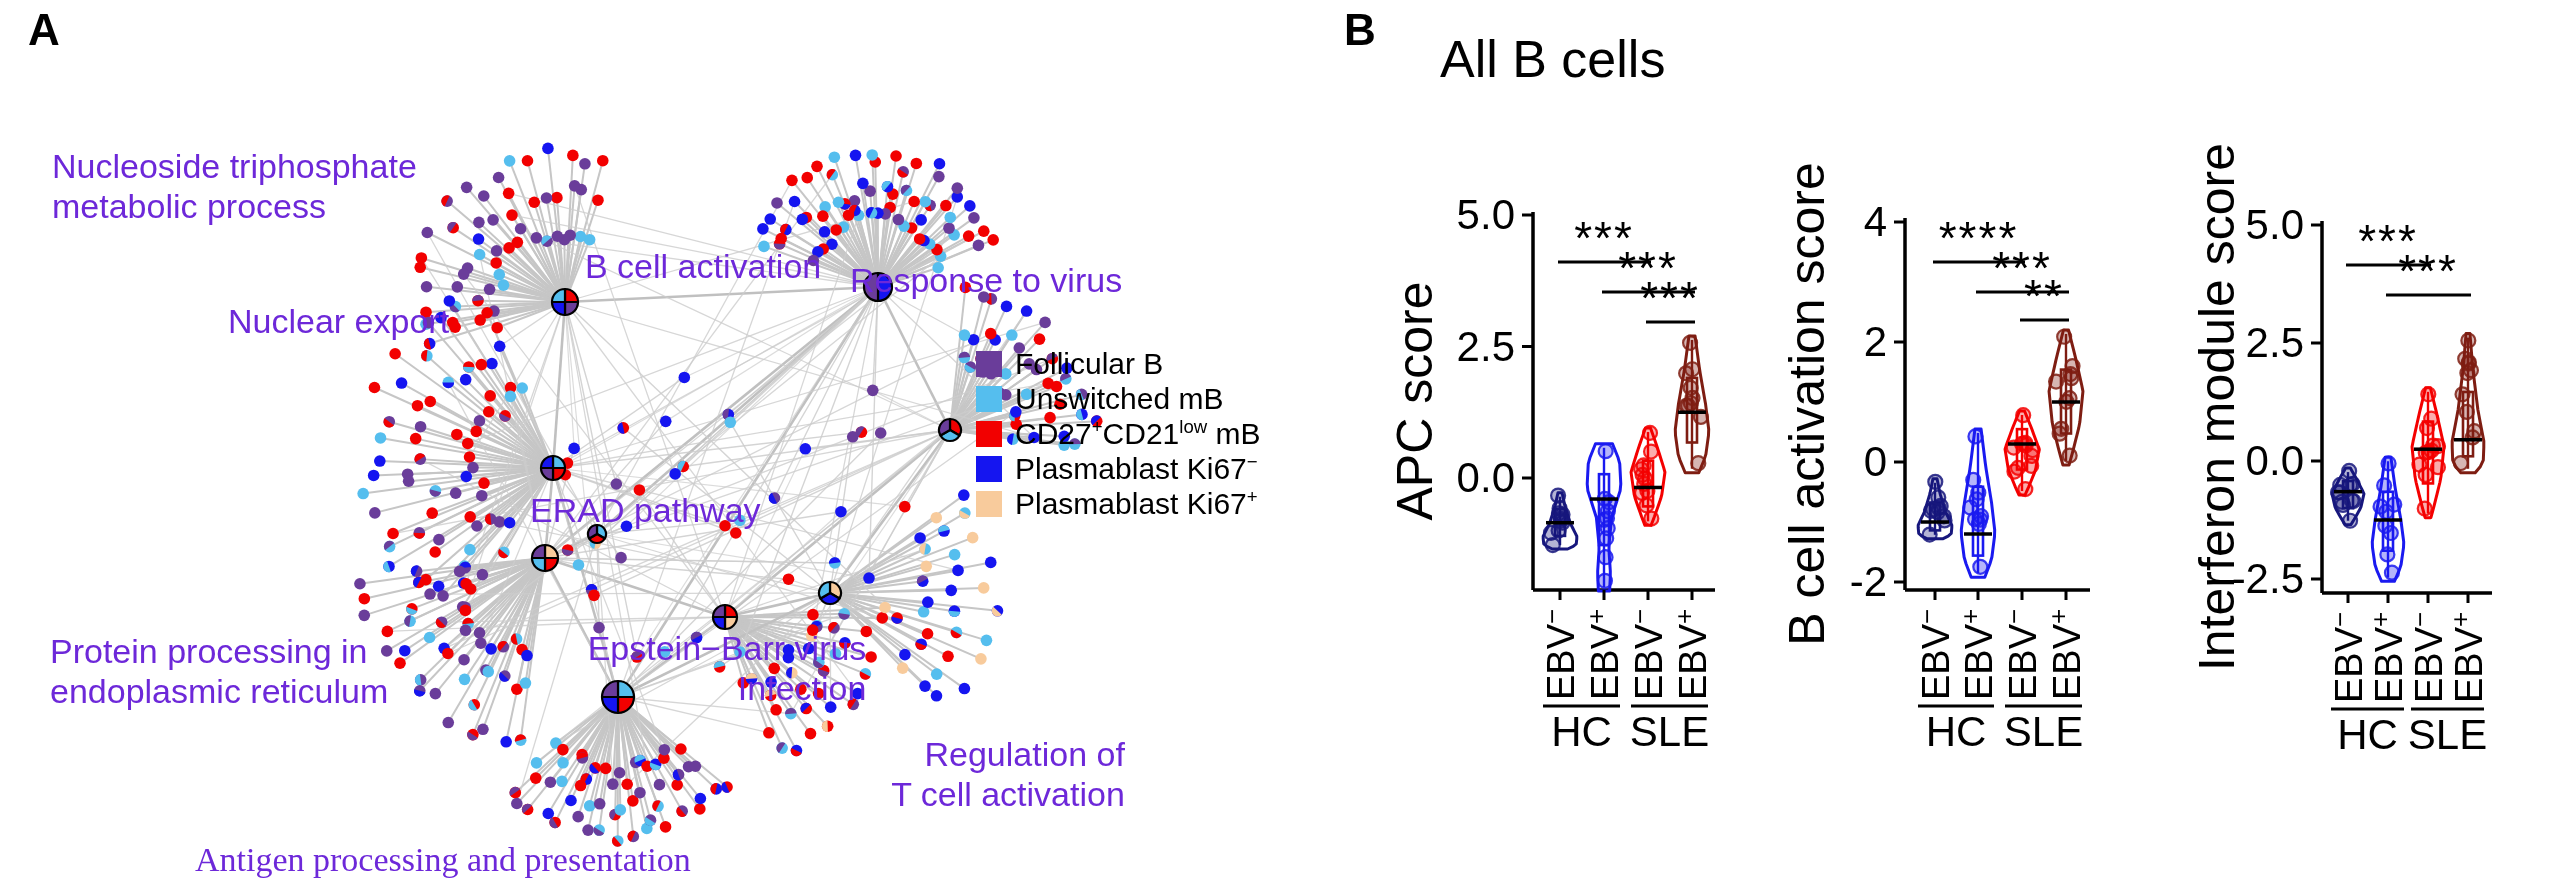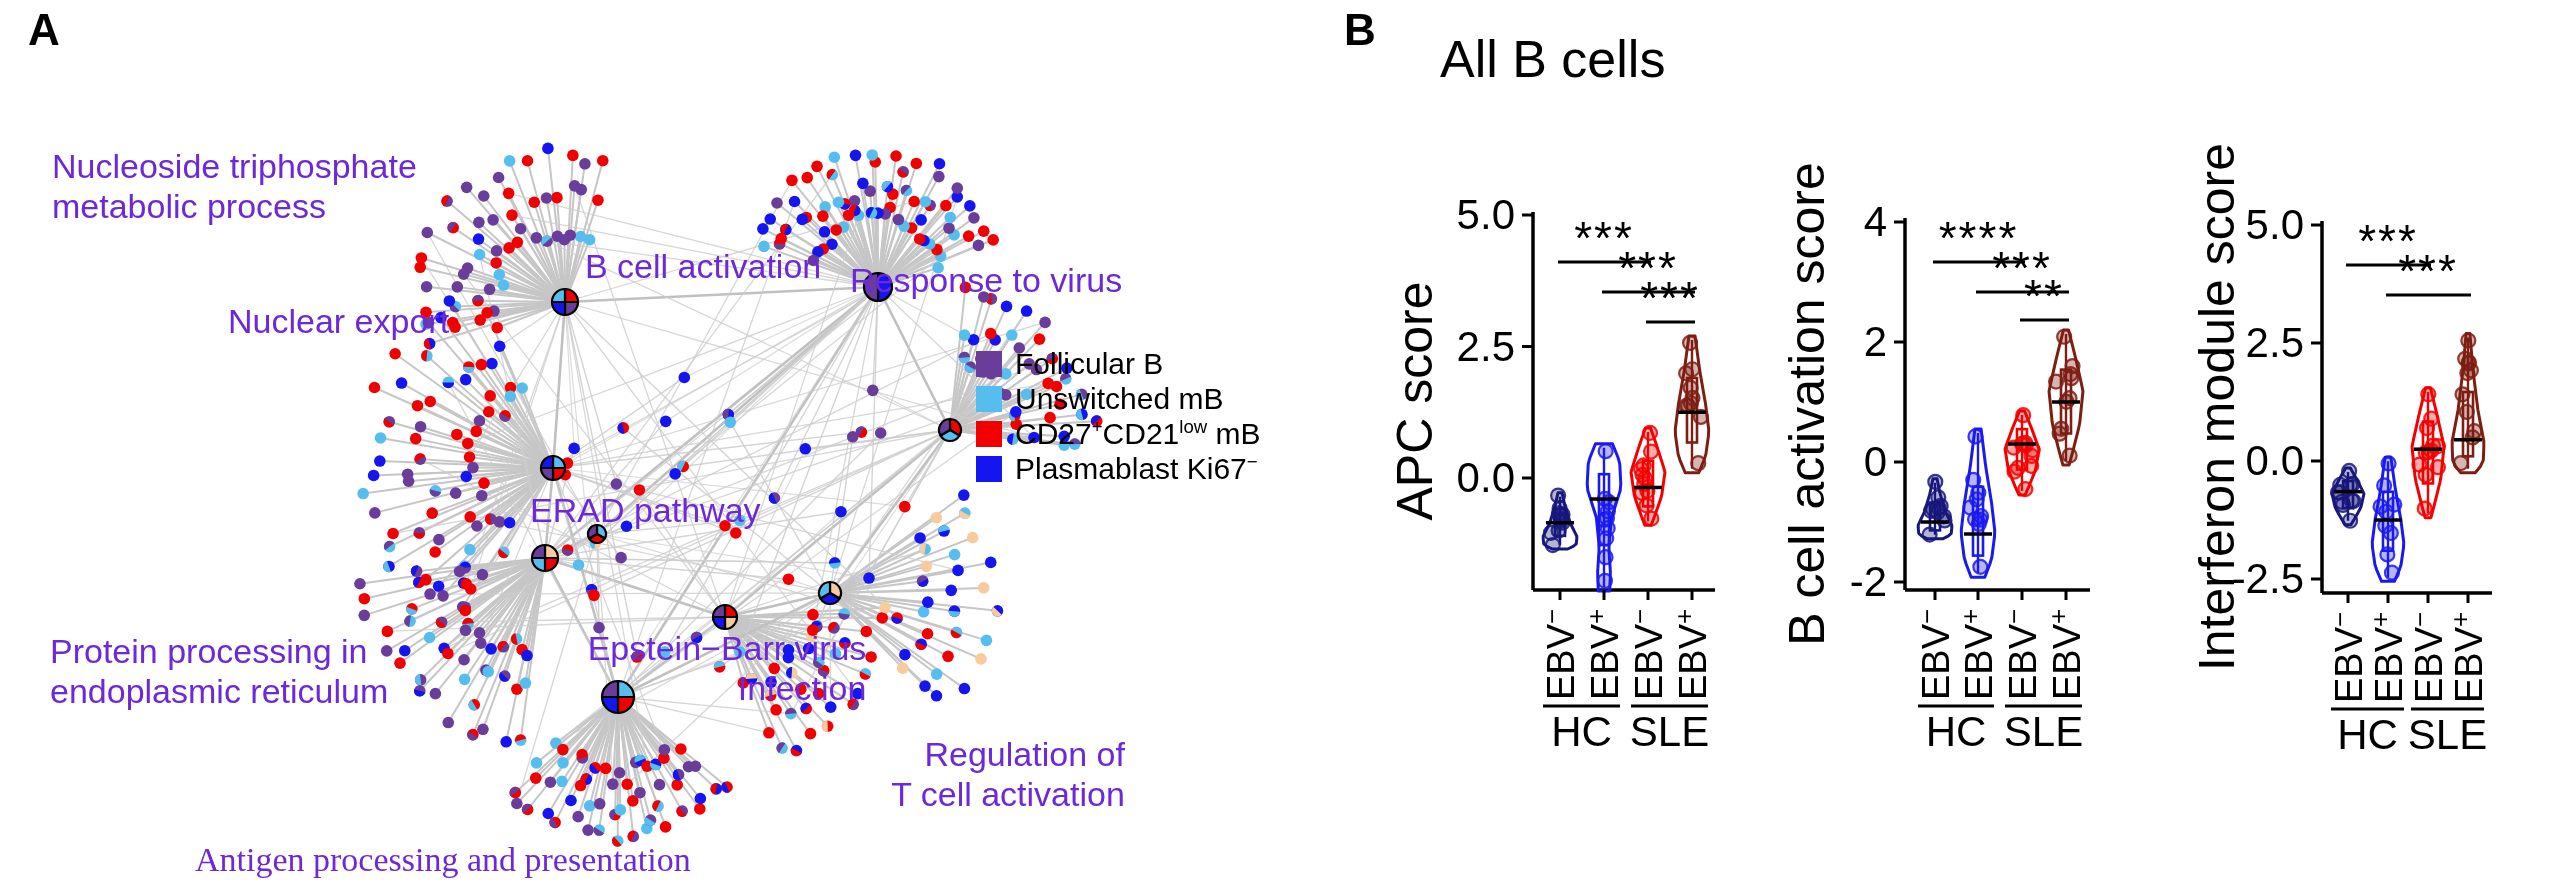--- a/index.html
+++ b/index.html
@@ -1503,14 +1503,18 @@
         <span class="legend-label"><span>Unswitched mB</span></span>
       </div>
       <div class="legend-item">
         <span class="legend-swatch" style="background: rgb(242, 0, 0);"></span>
         <span class="legend-label"><span>CD27</span><sup>+</sup><span>CD21</span><sup>low</sup><span> mB</span></span>
       </div>
       <div class="legend-item">
         <span class="legend-swatch" style="background: rgb(21, 21, 240);"></span>
         <span class="legend-label"><span>Plasmablast Ki67</span><sup>−</sup></span>
       </div>
+      <div class="legend-item">
+        <span class="legend-swatch" style="background: rgb(248, 203, 156);"></span>
+        <span class="legend-label"><span>Plasmablast Ki67</span><sup>+</sup></span>
+      </div>
     </div>
 </div>
 
 </body></html>

